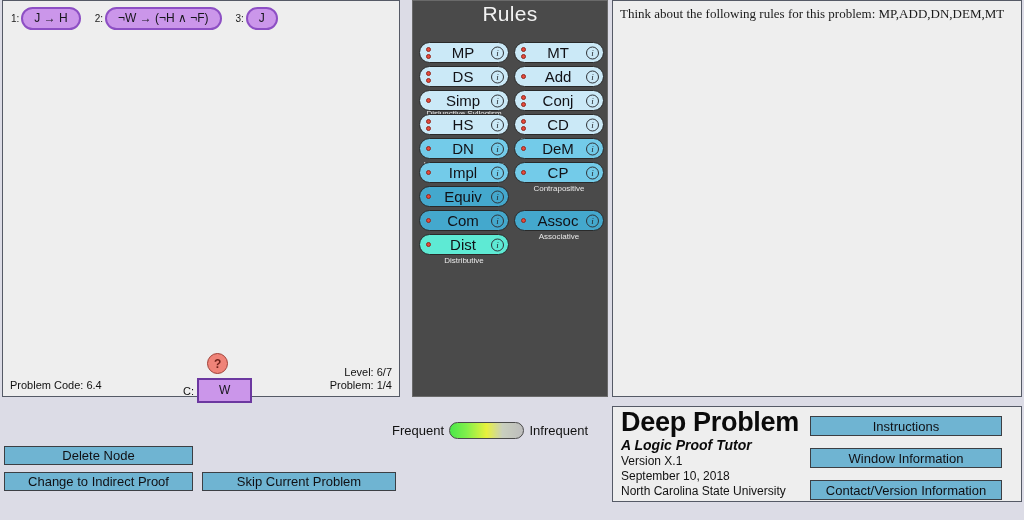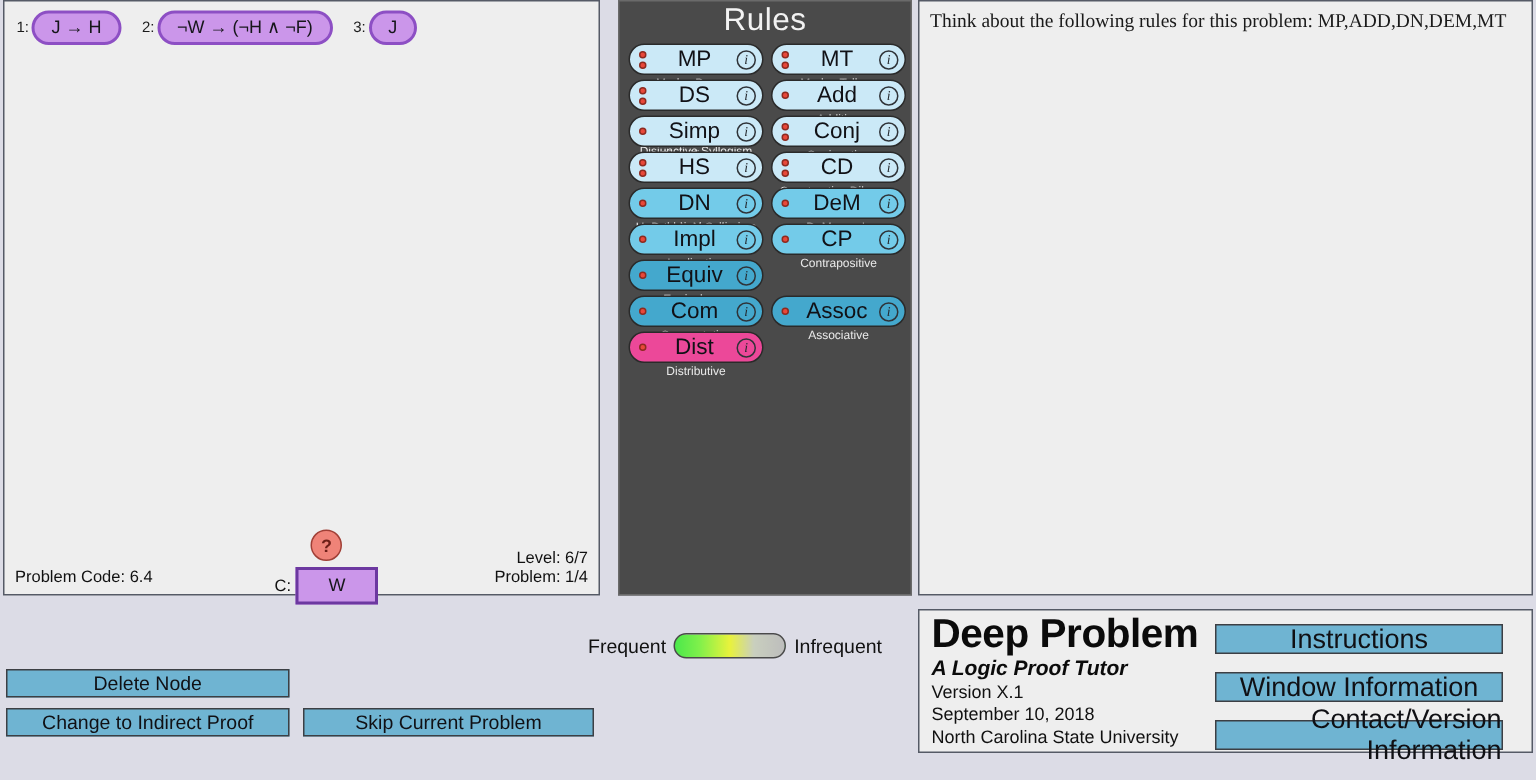--- a/index.html
+++ b/index.html
@@ -107,20 +107,21 @@
     position: absolute; width: 90px;
     display: flex; flex-direction: column; align-items: center;
   }
   .rule-btn {
     position: relative;
     width: 90px; height: 21px;
     border: 1px solid #2a2a2a;
     border-radius: 11px;
     display: flex; align-items: center;
     box-sizing: border-box;
+    margin-top: 13px;
   }
   .rule-name {
     flex: 1; text-align: center; font-size: 15px;
     color: #111116; line-height: 1;
     padding-right: 2px;
   }
   .dots {
     position: absolute; left: 6px; top: 0; height: 100%;
     display: flex; flex-direction: column; justify-content: center; gap: 2px;
   }
@@ -158,21 +159,21 @@
     padding: 5px 7px; font-family: "Liberation Serif", serif;
     font-size: 13px; color: #1a1a1a; line-height: 1.3;
   }
 
   
   #about-panel { left: 612px; top: 406px; width: 410px; height: 96px; }
   #about-left { position: absolute; left: 8px; top: 2px; }
   #app-title { font-size: 27px; font-weight: bold; color: #0b0b0b; line-height: 1.0; letter-spacing: -.3px; }
   #app-sub { font-size: 14px; font-weight: bold; font-style: italic; color: #0b0b0b; line-height: 1.2; margin-top: 1px; }
   .about-line { font-size: 12px; color: #111; line-height: 1.27; }
-  .about-btn { position: absolute; height: 20px; width: 192px; left: 197px; font-size: 18px; text-align: right; }
+  .about-btn { position: absolute; height: 20px; width: 192px; left: 197px; font-size: 13px; text-align: right; }
   #btn-instructions  { top: 9px; }
   #btn-window-info   { top: 41px; }
   #btn-contact-info  { top: 73px; }
 </style>
 </head>
 <body>
 
 <div id="app">
 
   <div class="panel" id="workspace">
@@ -367,21 +368,21 @@
           <div class="rule-btn" style="background: rgb(68, 168, 205);">
             <div class="dots">
               <span class="dot"></span>
             </div>
             <div class="rule-name">Assoc</div>
             <div class="info-icon">i</div>
           </div>
           <div class="rule-sub">Associative</div>
         </div>
         <div class="rule-cell" style="left: 2px; top: 193px;">
-          <div class="rule-btn" style="background: #ec4899;">
+          <div class="rule-btn" style="background: #5eead4;">
             <div class="dots">
               <span class="dot"></span>
             </div>
             <div class="rule-name">Dist</div>
             <div class="info-icon">i</div>
           </div>
           <div class="rule-sub">Distributive</div>
         </div>
       </div>
   </div>

